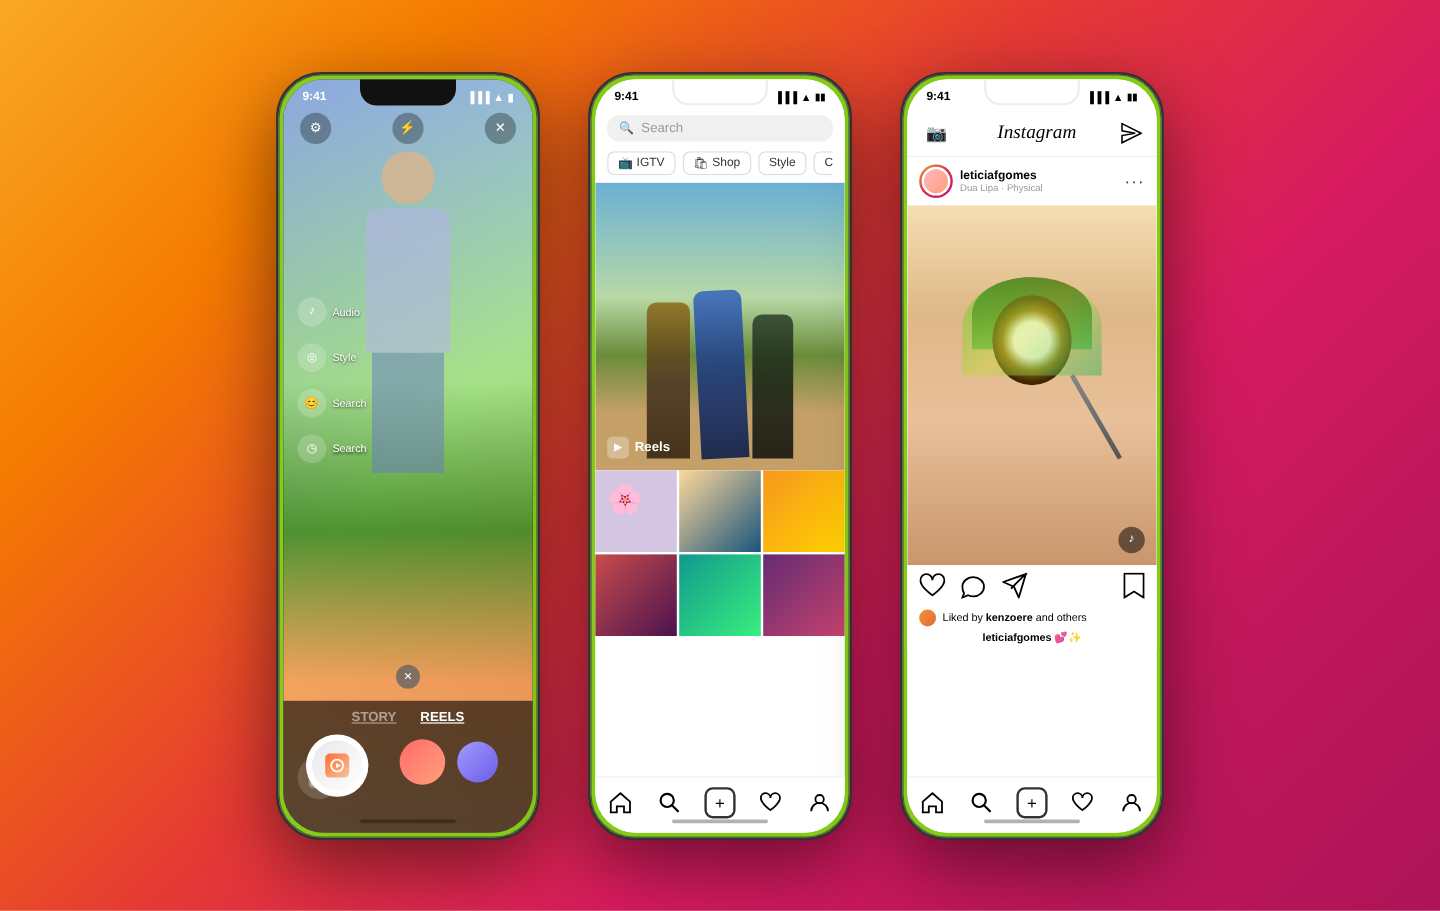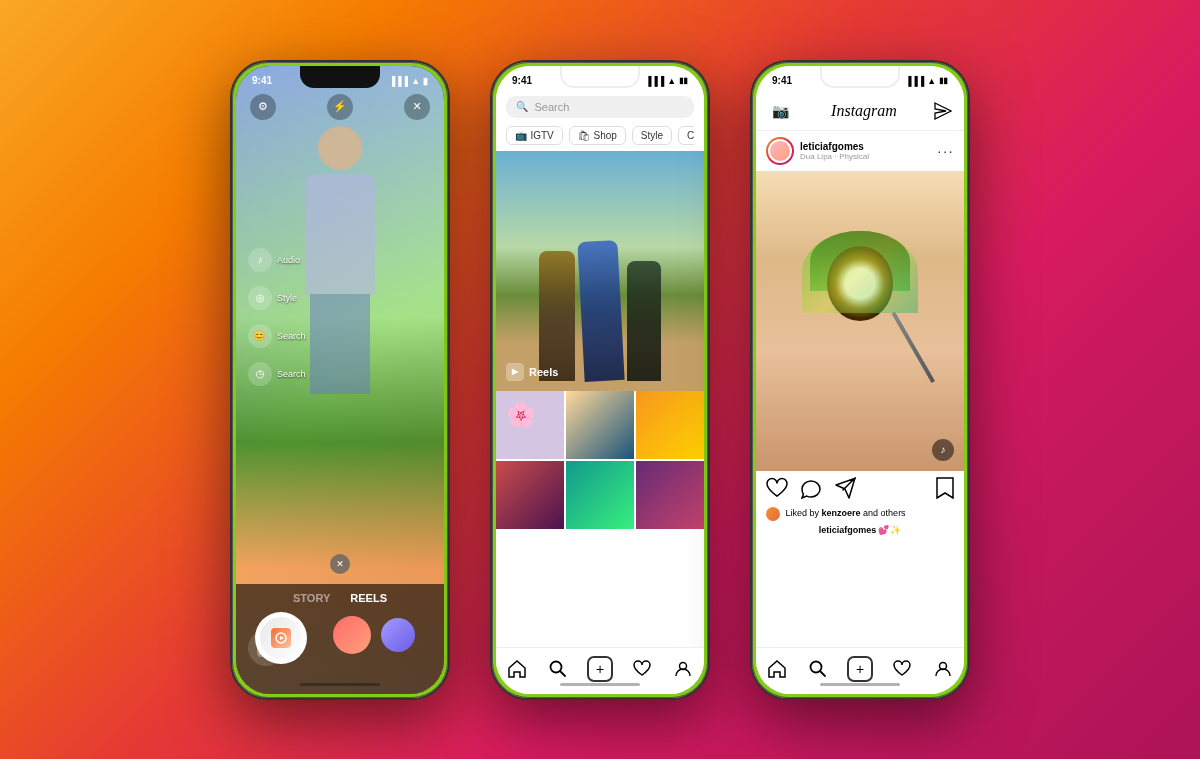--- a/index.html
+++ b/index.html
@@ -151,20 +151,21 @@
       align-items: center;
     }
 
     .story-reels-tabs {
       display: flex;
       gap: 20px;
       padding: 8px 0 4px;
       color: white;
       font-size: 11px;
       font-weight: 600;
+      text-decoration: underline;
     }
 
     .tab-inactive { opacity: 0.5; }
 
     .shutter-row {
       display: flex;
       align-items: center;
       justify-content: center;
       gap: 16px;
       padding: 4px 0;

